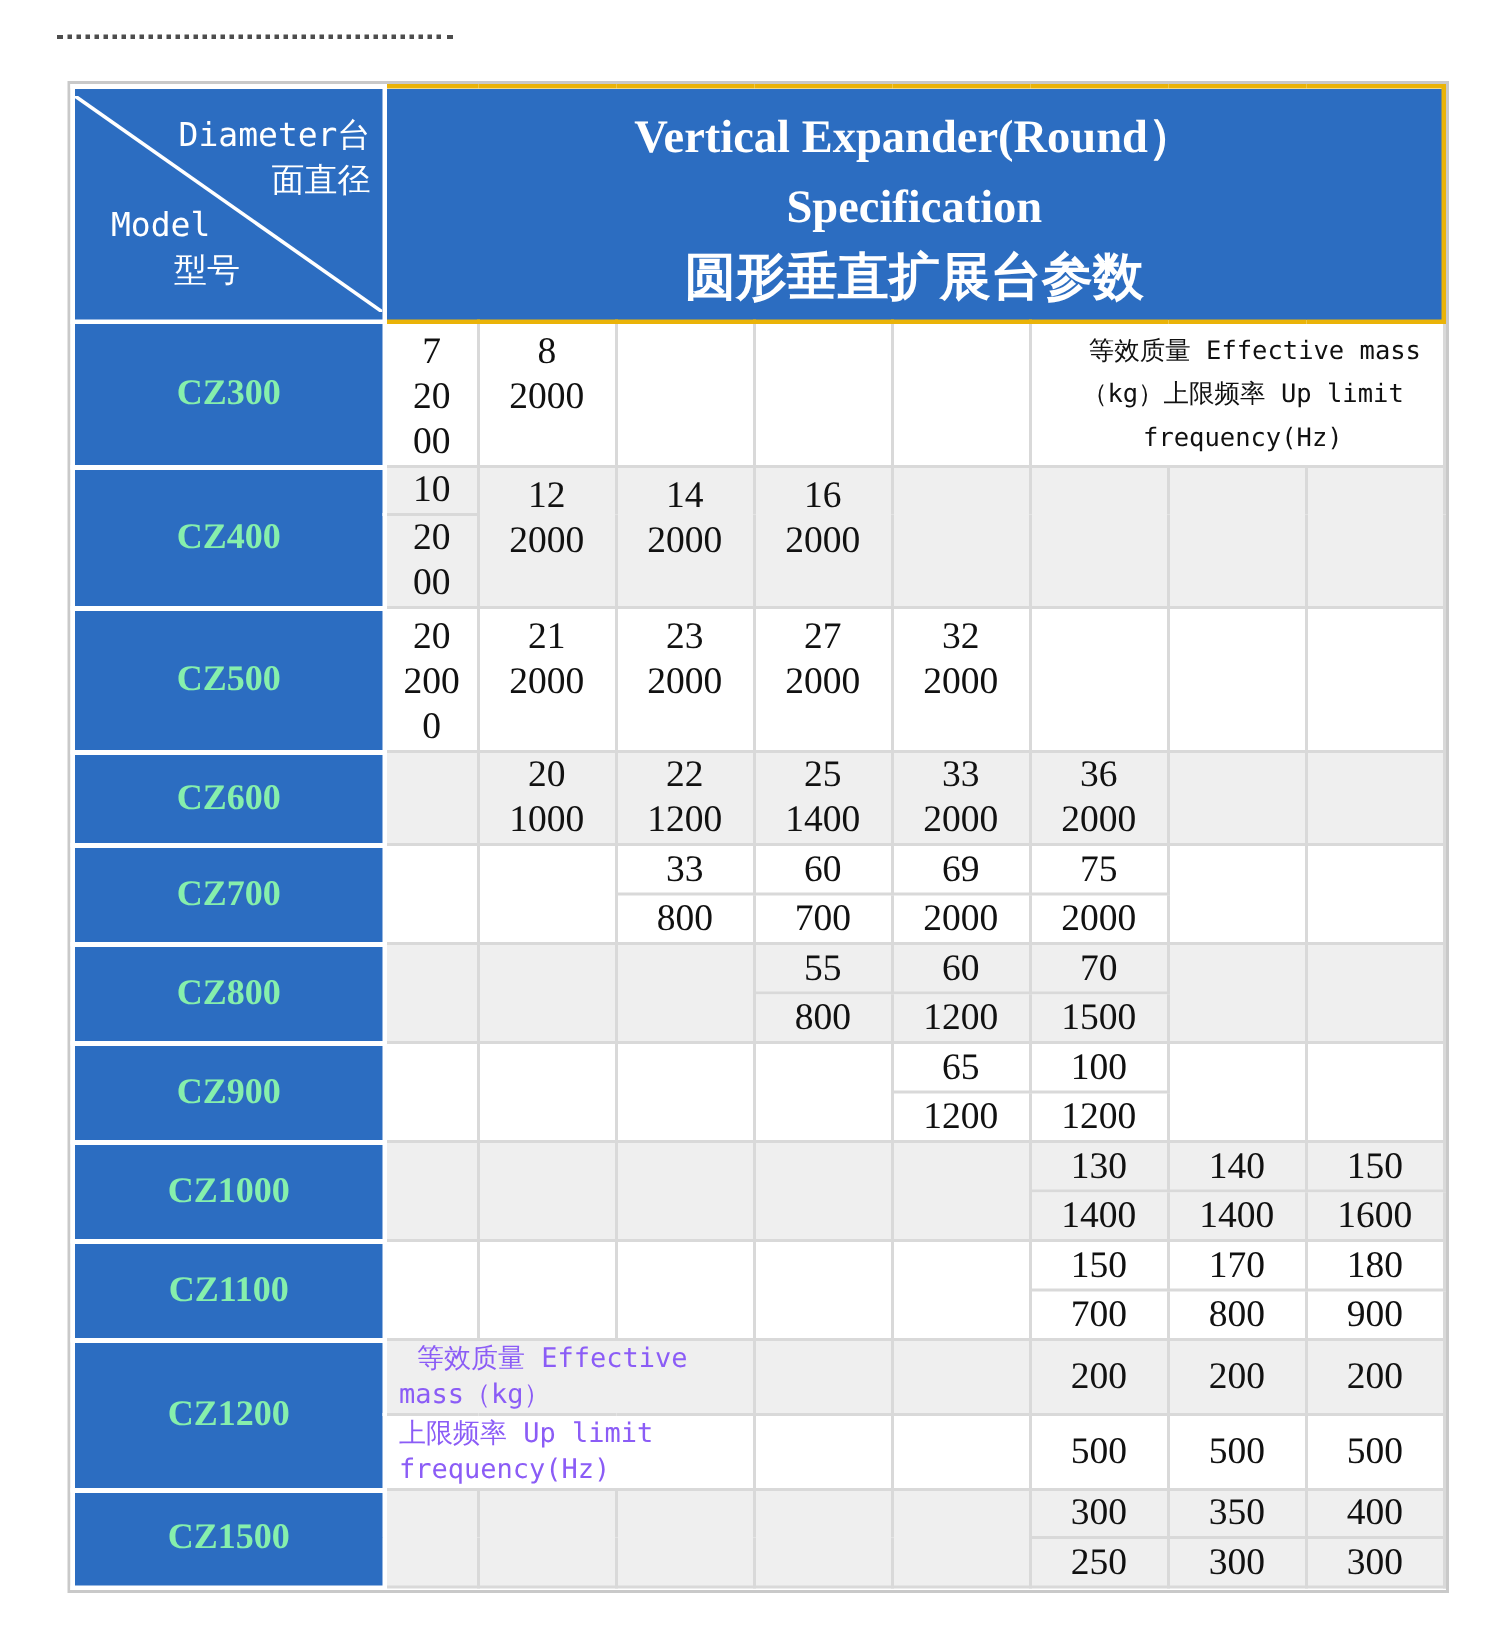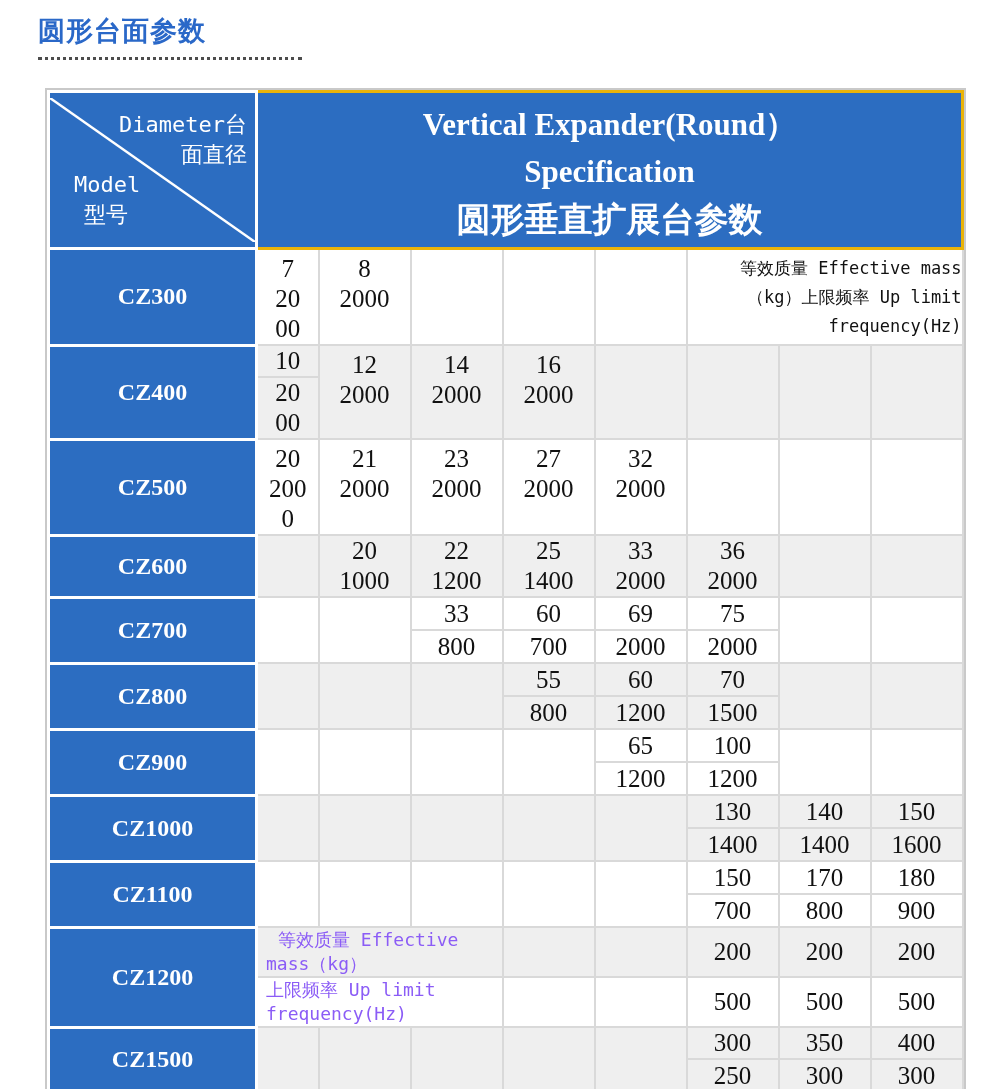--- a/index.html
+++ b/index.html
@@ -42,37 +42,37 @@
     padding:0;
     text-align:center;
     vertical-align:middle;
     overflow:hidden;
   }
   td.bg-white{background:#ffffff;}
   td.bg-gray{background:var(--gray);}
   td.model{
     border:3px solid #ffffff;
     background:var(--blue);
-    color:#ffffff;
+    color:#86efac;
     font-family:"Liberation Serif","DejaVu Serif",serif;
     font-weight:bold;
     font-size:24px;
   }
   td.corner{
     border:3px solid #ffffff;
     background:var(--blue);
     height:157px;
     padding:0;
   }
   .corner-inner{position:relative;width:100%;height:144px;color:#fff;
     font-family:"DejaVu Sans Mono","Liberation Mono",monospace;font-size:22px;line-height:30px;}
   .corner-diag{position:absolute;left:0;top:0;width:100%;height:100%;}
   .corner-top{position:absolute;top:12px;right:8px;text-align:right;}
   .corner-bottom{position:absolute;bottom:12px;left:24px;text-align:left;}
-  .corner-bottom .l2{margin-left:10px;}
+  .corner-bottom .l2{margin-left:42px;}
   td.main-header{
     background:var(--blue);
     border:3px solid #eab308;
     color:#ffffff;
     font-family:"Liberation Serif","DejaVu Serif",serif;
     font-weight:bold;
     padding-top:4px;
   }
   .h-en{font-size:31px;line-height:47px;}
   .h-cn{font-size:34px;line-height:49px;}
@@ -82,41 +82,40 @@
     line-height:30px;
     color:#111;
     white-space:pre-line;
   }
   td.va-top{vertical-align:top;padding-top:4px;}
   td.note{
     font-family:"DejaVu Sans Mono","Liberation Mono",monospace;
     font-size:17px;
     line-height:29px;
     color:#111;
-    text-align:right;
+    text-align:center;
     padding-left:8px;
     text-indent:16px;
     white-space:pre-line;
   }
   td.rowlabel{
     font-family:"DejaVu Sans Mono","Liberation Mono",monospace;
     font-size:18px;
     line-height:24px;
     color:#8b5cf6;
     text-align:left;
     padding-left:8px;
     white-space:pre-line;
   }
   td.rowlabel.top-label{text-indent:12px;}
 </style>
 </head>
 <body>
 
 <div class="page">
-  <h1 class="page-title">圆形台面参数</h1>
   <div class="title-underline"></div>
 
   <div class="table-wrap">
     <table class="spec">
       <colgroup>
         <col style="width:208px">
         <col style="width:62px">
         <col style="width:92px">
           <col style="width:92px">
           <col style="width:92px">

